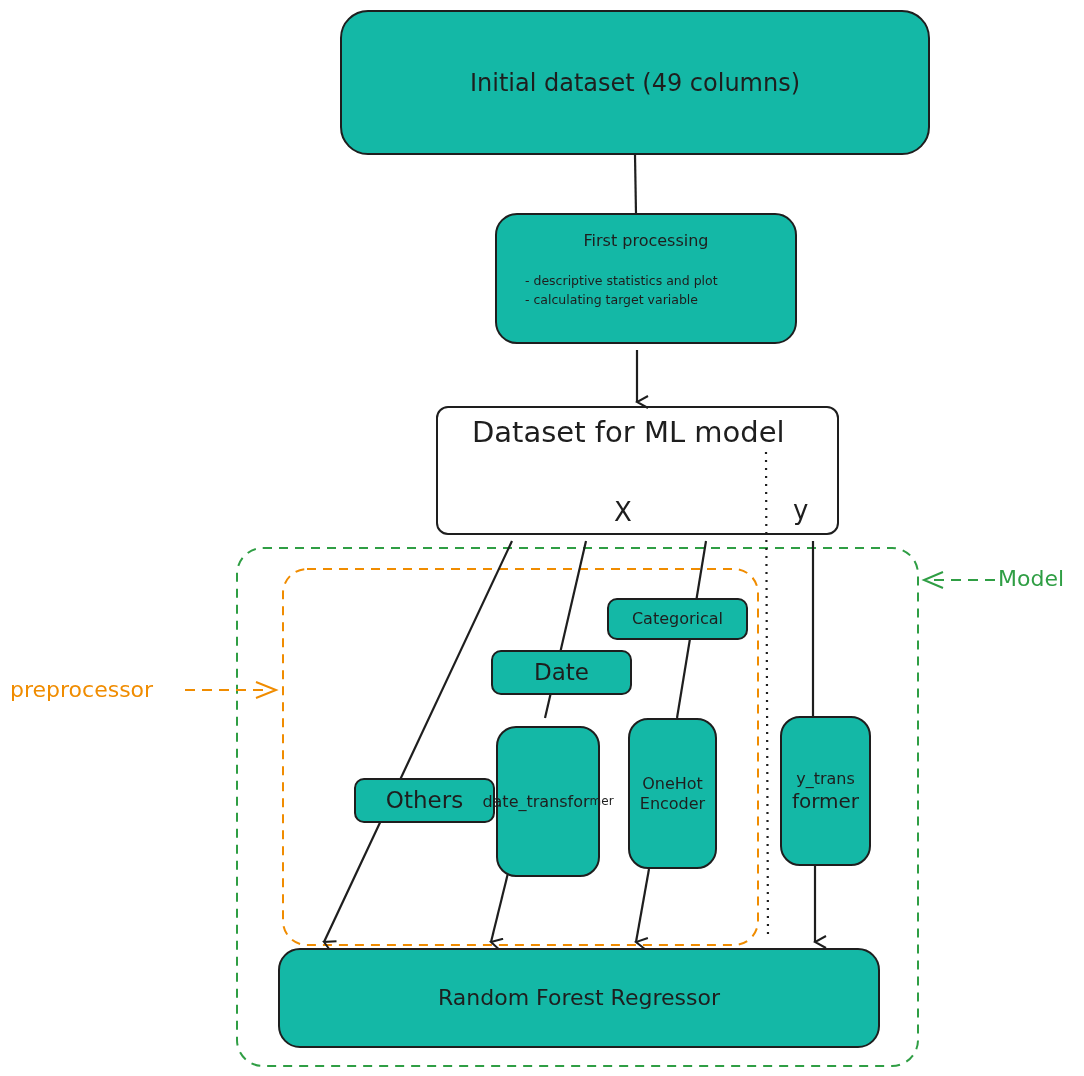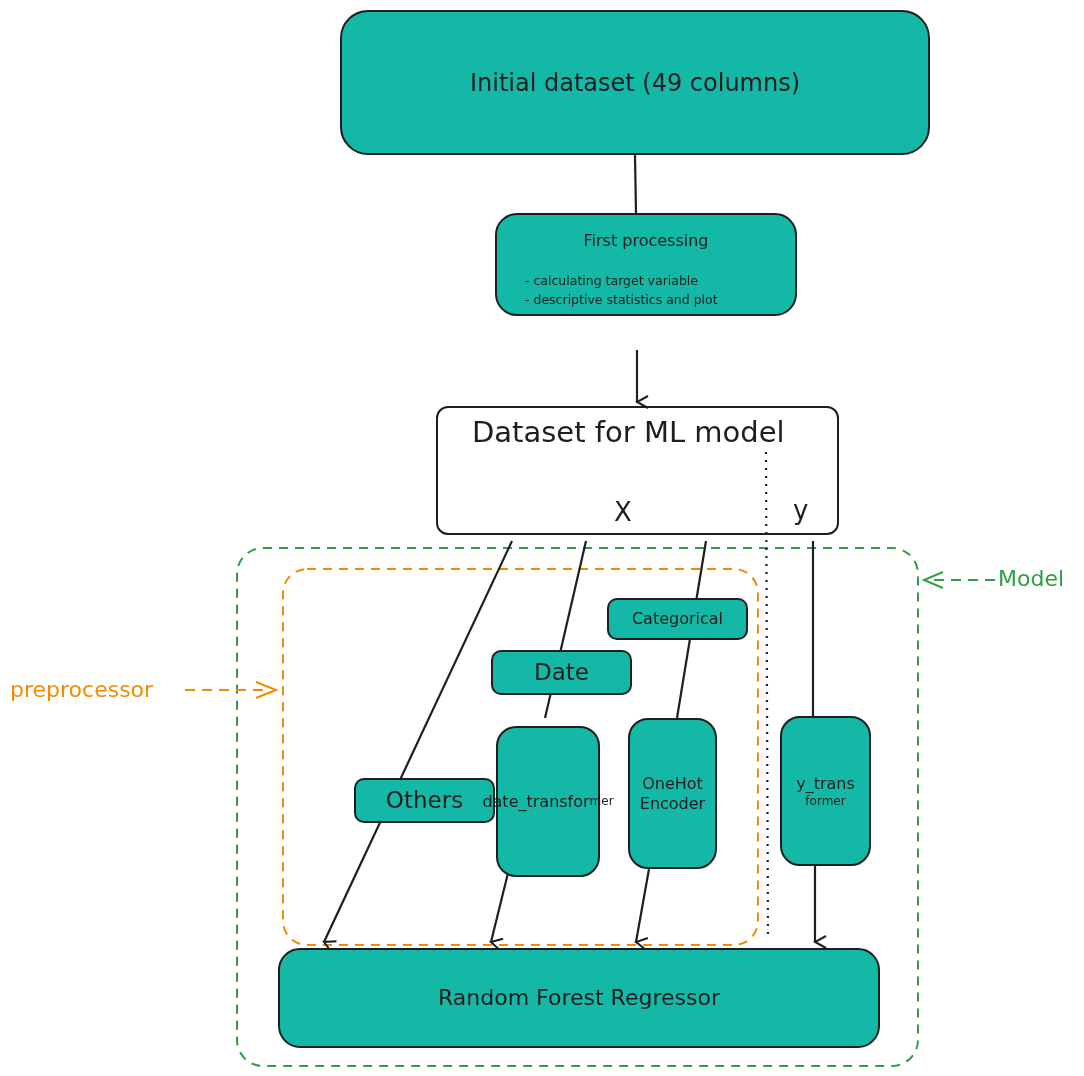--- a/index.html
+++ b/index.html
@@ -47,25 +47,25 @@
   <path d="M256 682 L276 690 L256 698" fill="none" stroke="#f08c00" stroke-width="2"></path>
 
   <line x1="995" y1="580" x2="930" y2="580" stroke="#2f9e44" stroke-width="2" stroke-dasharray="10 7"></line>
   <path d="M943 572 L924 580 L943 588" fill="none" stroke="#2f9e44" stroke-width="2"></path>
 </svg>
 
 <div class="node" style="left:340px; top:10px; width:590px; height:145px; border-radius:28px;">
   <span class="t" style="font-size:24px;">Initial dataset (49 columns)</span>
 </div>
 
-<div class="node" style="left:495px; top:213px; width:302px; height:103px; border-radius:22px; flex-direction:column; justify-content:flex-start; align-items:stretch; padding-top:16px;">
+<div class="node" style="left:495px; top:213px; width:302px; height:131px; border-radius:22px; flex-direction:column; justify-content:flex-start; align-items:stretch; padding-top:16px;">
   <div class="t" style="font-size:16px; text-align:center;">First processing</div>
   <div style="margin-top:20px; padding-left:28px; text-align:left; font-size:12.5px; line-height:19px;">
+    <div>- descriptive statistics and plot</div>
     <div>- calculating target variable</div>
-    <div>- descriptive statistics and plot</div>
   </div>
 </div>
 
 <div class="node" style="left:436px; top:406px; width:403px; height:129px; border-radius:12px; background:transparent;">
   <span class="lbl t" style="left:34px; top:6px; font-size:29px;">Dataset for ML model</span>
   <span class="lbl t" style="left:176px; top:88px; font-size:26px;">X</span>
   <span class="lbl t" style="left:355px; top:86px; font-size:26px;">y</span>
 </div>
 
 <div class="node" style="left:607px; top:598px; width:141px; height:42px; border-radius:10px;">
@@ -86,21 +86,21 @@
   <span class="t" style="font-size:12px;">mer</span>
 </div>
 
 <div class="node" style="left:628px; top:718px; width:89px; height:151px; border-radius:20px; flex-direction:column;">
   <span class="t" style="font-size:16px;">OneHot</span>
   <span class="t" style="font-size:16px;">Encoder</span>
 </div>
 
 <div class="node" style="left:780px; top:716px; width:91px; height:150px; border-radius:20px; flex-direction:column;">
   <span class="t" style="font-size:16px;">y_trans</span>
-  <span class="t" style="font-size:12px;">former</span>
+  <span class="t" style="font-size:20px;">former</span>
 </div>
 
 <div class="node" style="left:278px; top:948px; width:602px; height:100px; border-radius:22px;">
   <span class="t" style="font-size:22px;">Random Forest Regressor</span>
 </div>
 
 <span class="lbl t" style="left:10px; top:676px; font-size:22px; color:#f08c00;">preprocessor</span>
 <span class="lbl t" style="left:998px; top:565px; font-size:22px; color:#2f9e44;">Model</span>
 
 </body></html>

